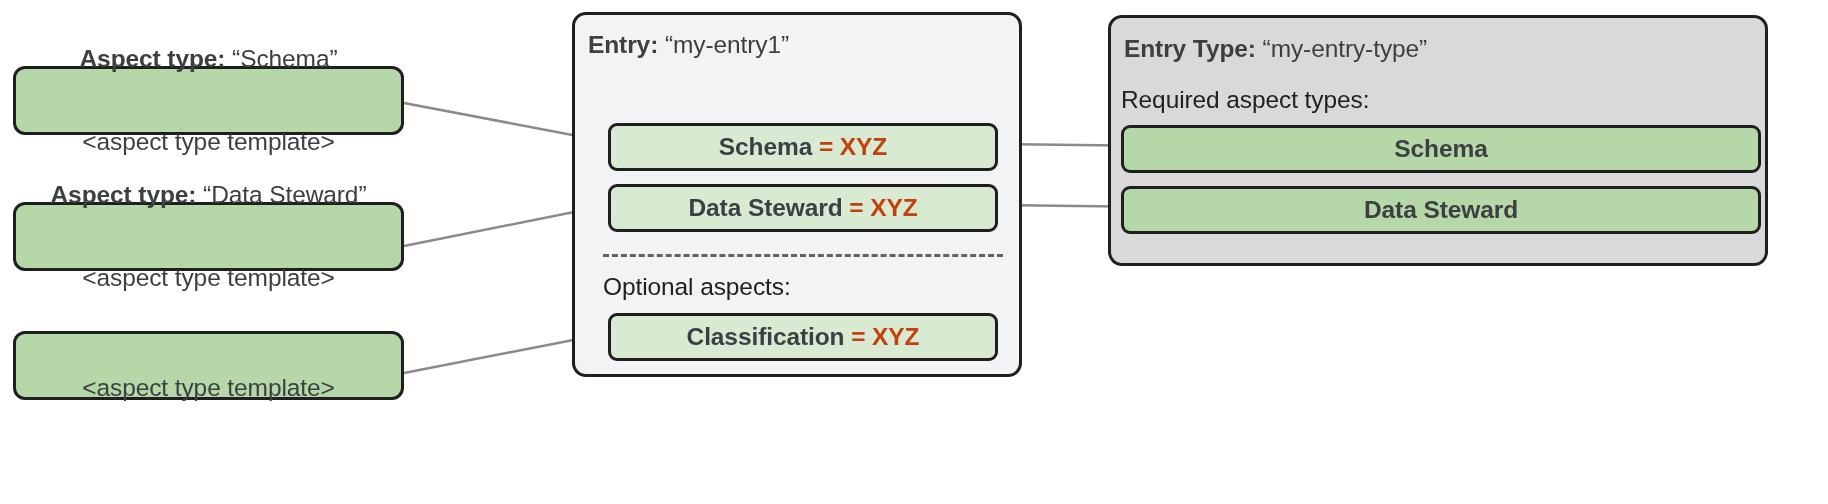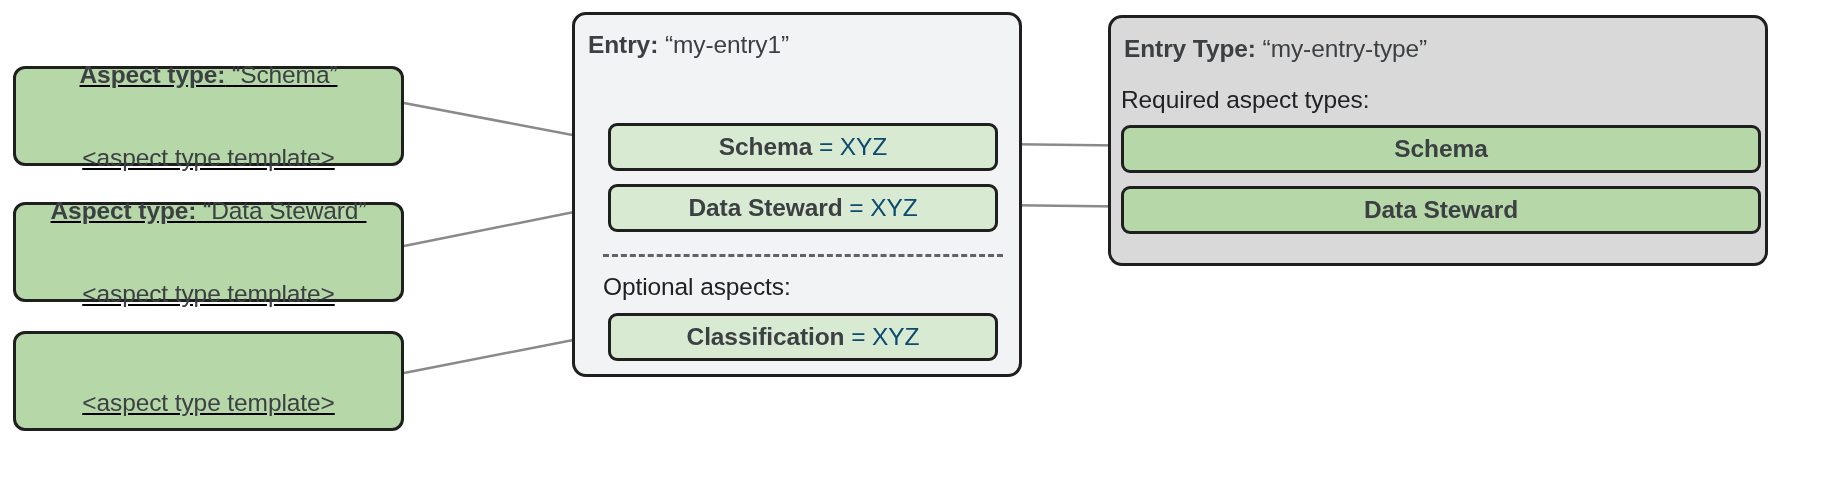--- a/index.html
+++ b/index.html
@@ -37,27 +37,26 @@
     box-sizing: border-box;
     border: 3px solid #1f1f1f;
     border-radius: 12px;
   }
 
   
   .aspect-type-card {
     background: #b6d7a8;
     left: 13px;
     width: 391px;
-    height: 100px;
+    height: 69px;
     display: flex;
     flex-direction: column;
     align-items: center;
     justify-content: center;
     gap: 11px;
-    text-decoration: underline;
   }
   .aspect-type-card .line1 {
     font-size: 24.5px;
     color: #3c4043;
     white-space: nowrap;
     letter-spacing: -0.1px;
   }
   .aspect-type-card .line1 b {
     font-weight: 700;
     color: #3c4043;
@@ -112,21 +111,21 @@
     background: #d9ead3;
     display: flex;
     align-items: center;
     justify-content: center;
     font-size: 24.5px;
     color: #3c4043;
     white-space: nowrap;
     letter-spacing: -0.1px;
   }
   .aspect-chip b { font-weight: 700; }
-  .aspect-chip .eq { font-weight: 400; color: #0c4a6e; text-align: right; }
+  .aspect-chip .eq { font-weight: 700; color: #c2410c; text-align: right; }
 
   #chip-schema   { left: 33px; top: 108px; width: 390px; height: 48px; }
   #chip-steward  { left: 33px; top: 169px; width: 390px; height: 48px; }
   #chip-classif  { left: 33px; top: 298px; width: 390px; height: 48px; }
 
   #entry-divider {
     position: absolute;
     left: 28px;
     top: 239px;
     width: 400px;

